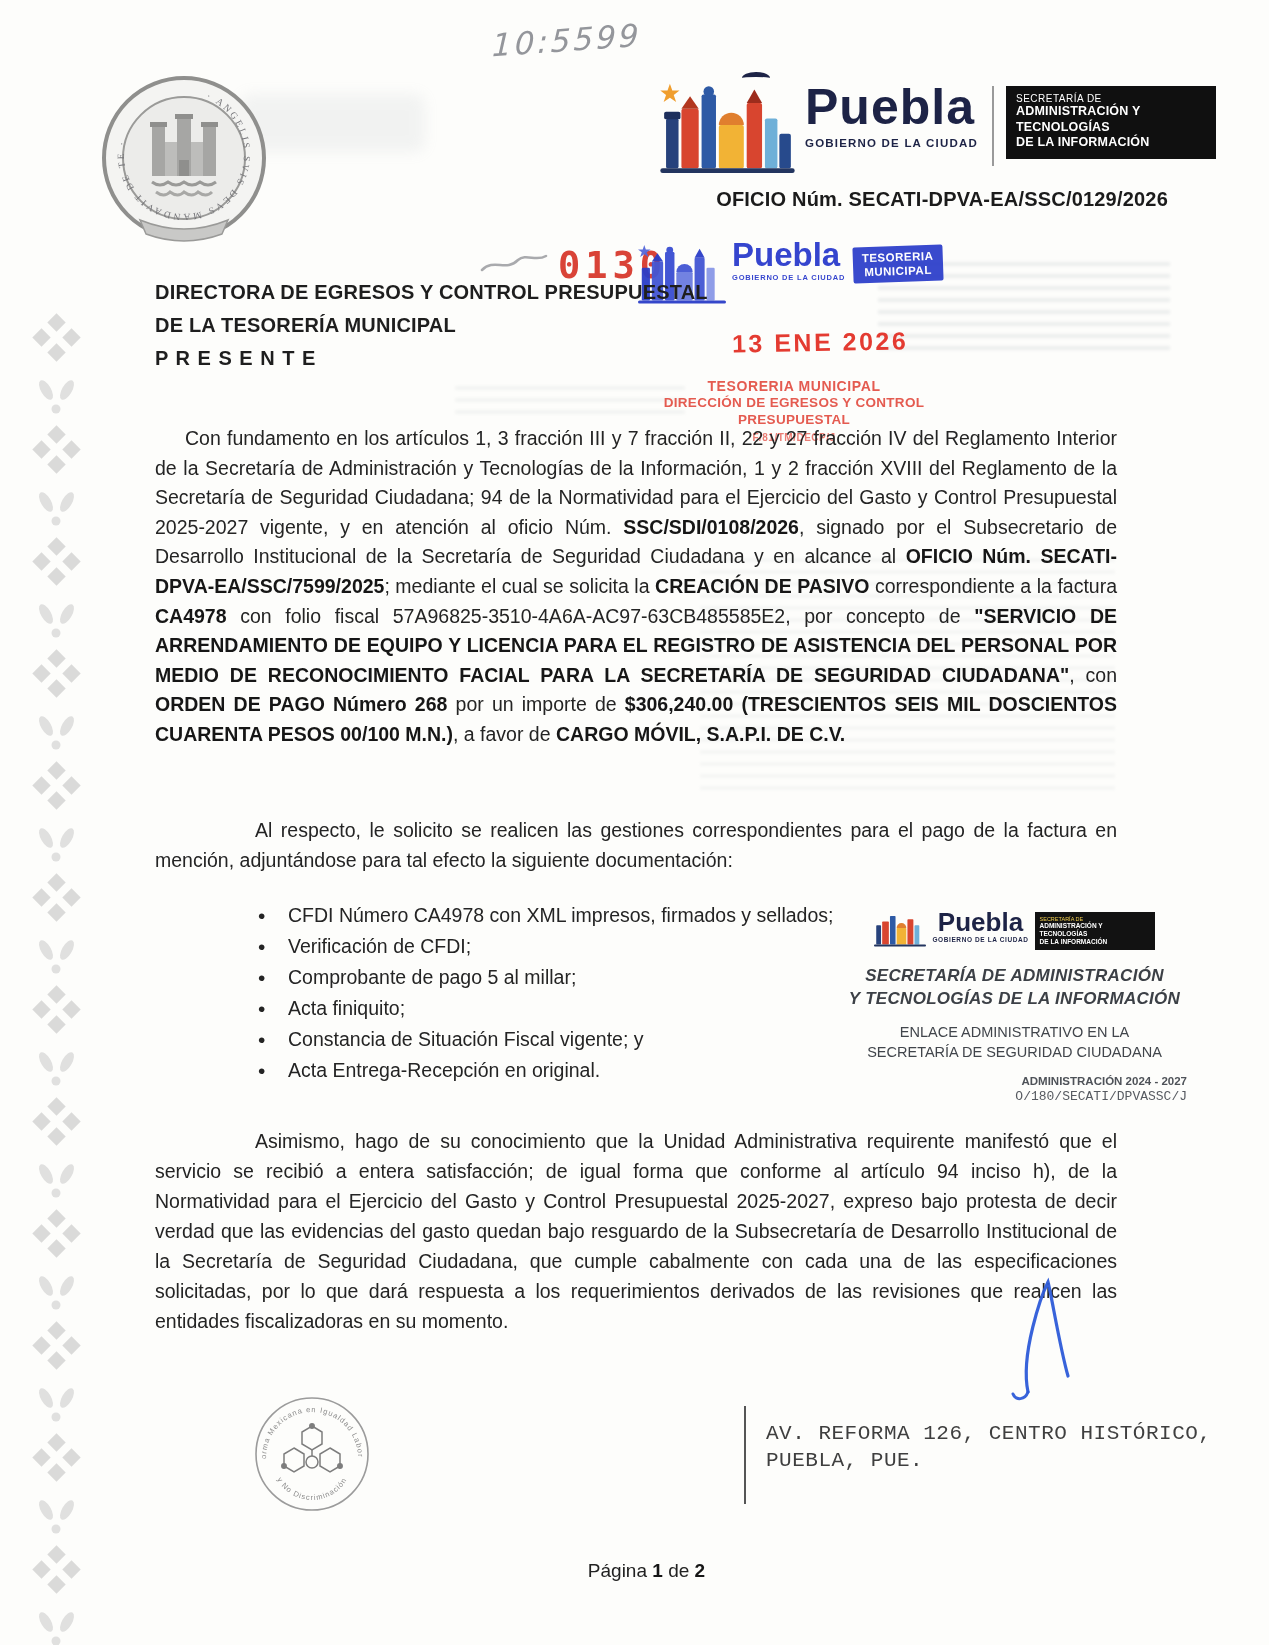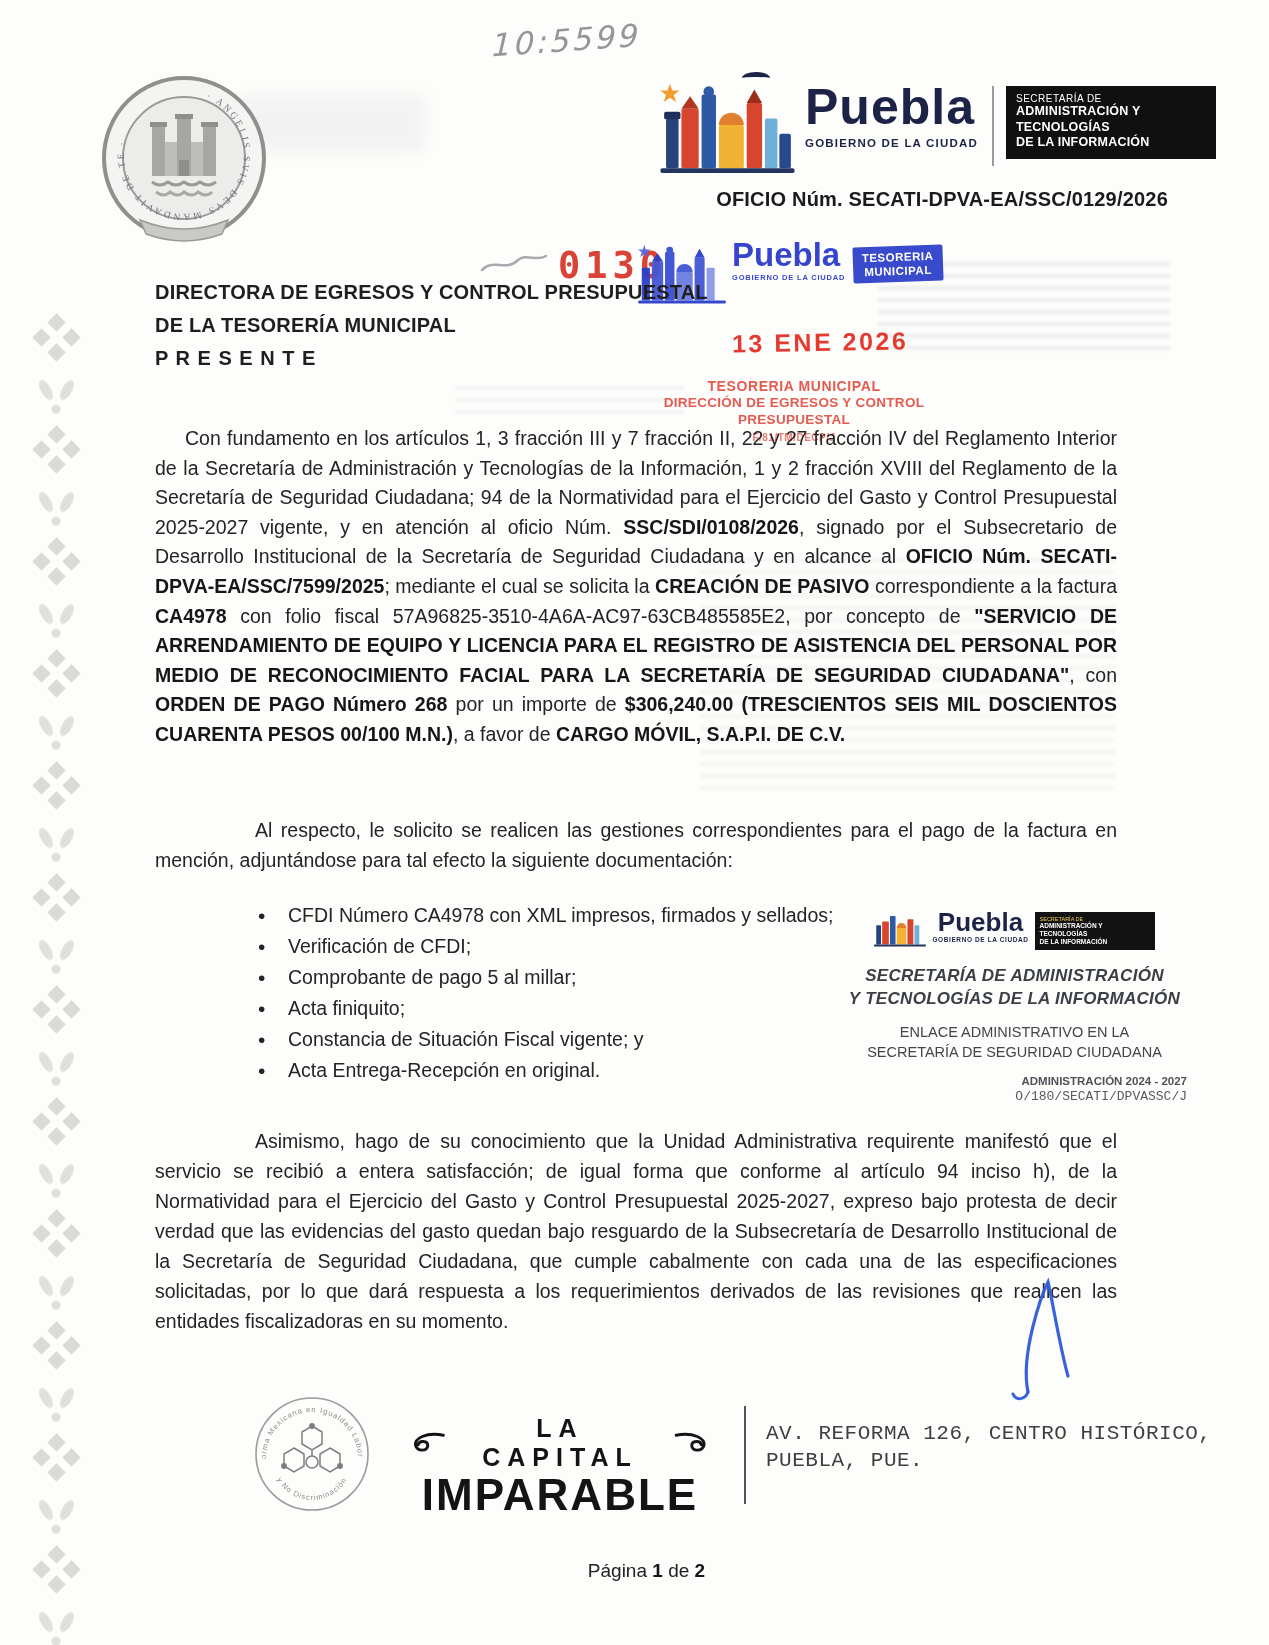--- a/index.html
+++ b/index.html
@@ -293,32 +293,20 @@
       <polygon points="42,54 52,60 52,72 42,78 32,72 32,60"></polygon>
       <polygon points="78,54 88,60 88,72 78,78 68,72 68,60"></polygon>
       <circle cx="60" cy="68" r="6"></circle>
       <line x1="60" y1="56" x2="60" y2="62"></line>
       <circle cx="60" cy="32" r="2.2" fill="#7d7d7d"></circle>
       <circle cx="32" cy="72" r="2.2" fill="#7d7d7d"></circle>
       <circle cx="88" cy="72" r="2.2" fill="#7d7d7d"></circle>
     </g>
   </svg>
 
-  <div class="abs capital" style="left:410px;top:1414px;">
-    <div class="capital-row1">
-      <svg width="36" height="26" viewBox="0 0 40 30">
-        <path d="M38,6 C18,2 4,10 6,18 C8,25 20,25 20,18 C20,12 10,12 9,17" fill="none" stroke="#141414" stroke-width="3.4" stroke-linecap="round"></path>
-      </svg>
-      <div class="capital-l1">LA CAPITAL</div>
-      <svg width="36" height="26" viewBox="0 0 40 30" style="transform:scaleX(-1);">
-        <path d="M38,6 C18,2 4,10 6,18 C8,25 20,25 20,18 C20,12 10,12 9,17" fill="none" stroke="#141414" stroke-width="3.4" stroke-linecap="round"></path>
-      </svg>
-    </div>
-    <div class="capital-l2">IMPARABLE</div>
-  </div>
 
   <div class="abs footer-vline" style="left:744px;top:1406px;height:98px;"></div>
   <div class="abs address" style="left:766px;top:1420px;">
     <div>AV. REFORMA 126, CENTRO HISTÓRICO,</div>
     <div>PUEBLA, PUE.</div>
   </div>
 
   <div class="abs pagina" style="left:12px;top:1560px;"><span>Página </span><span class="seg-b">1</span><span> de </span><span class="seg-b">2</span></div>
 
 </div>

